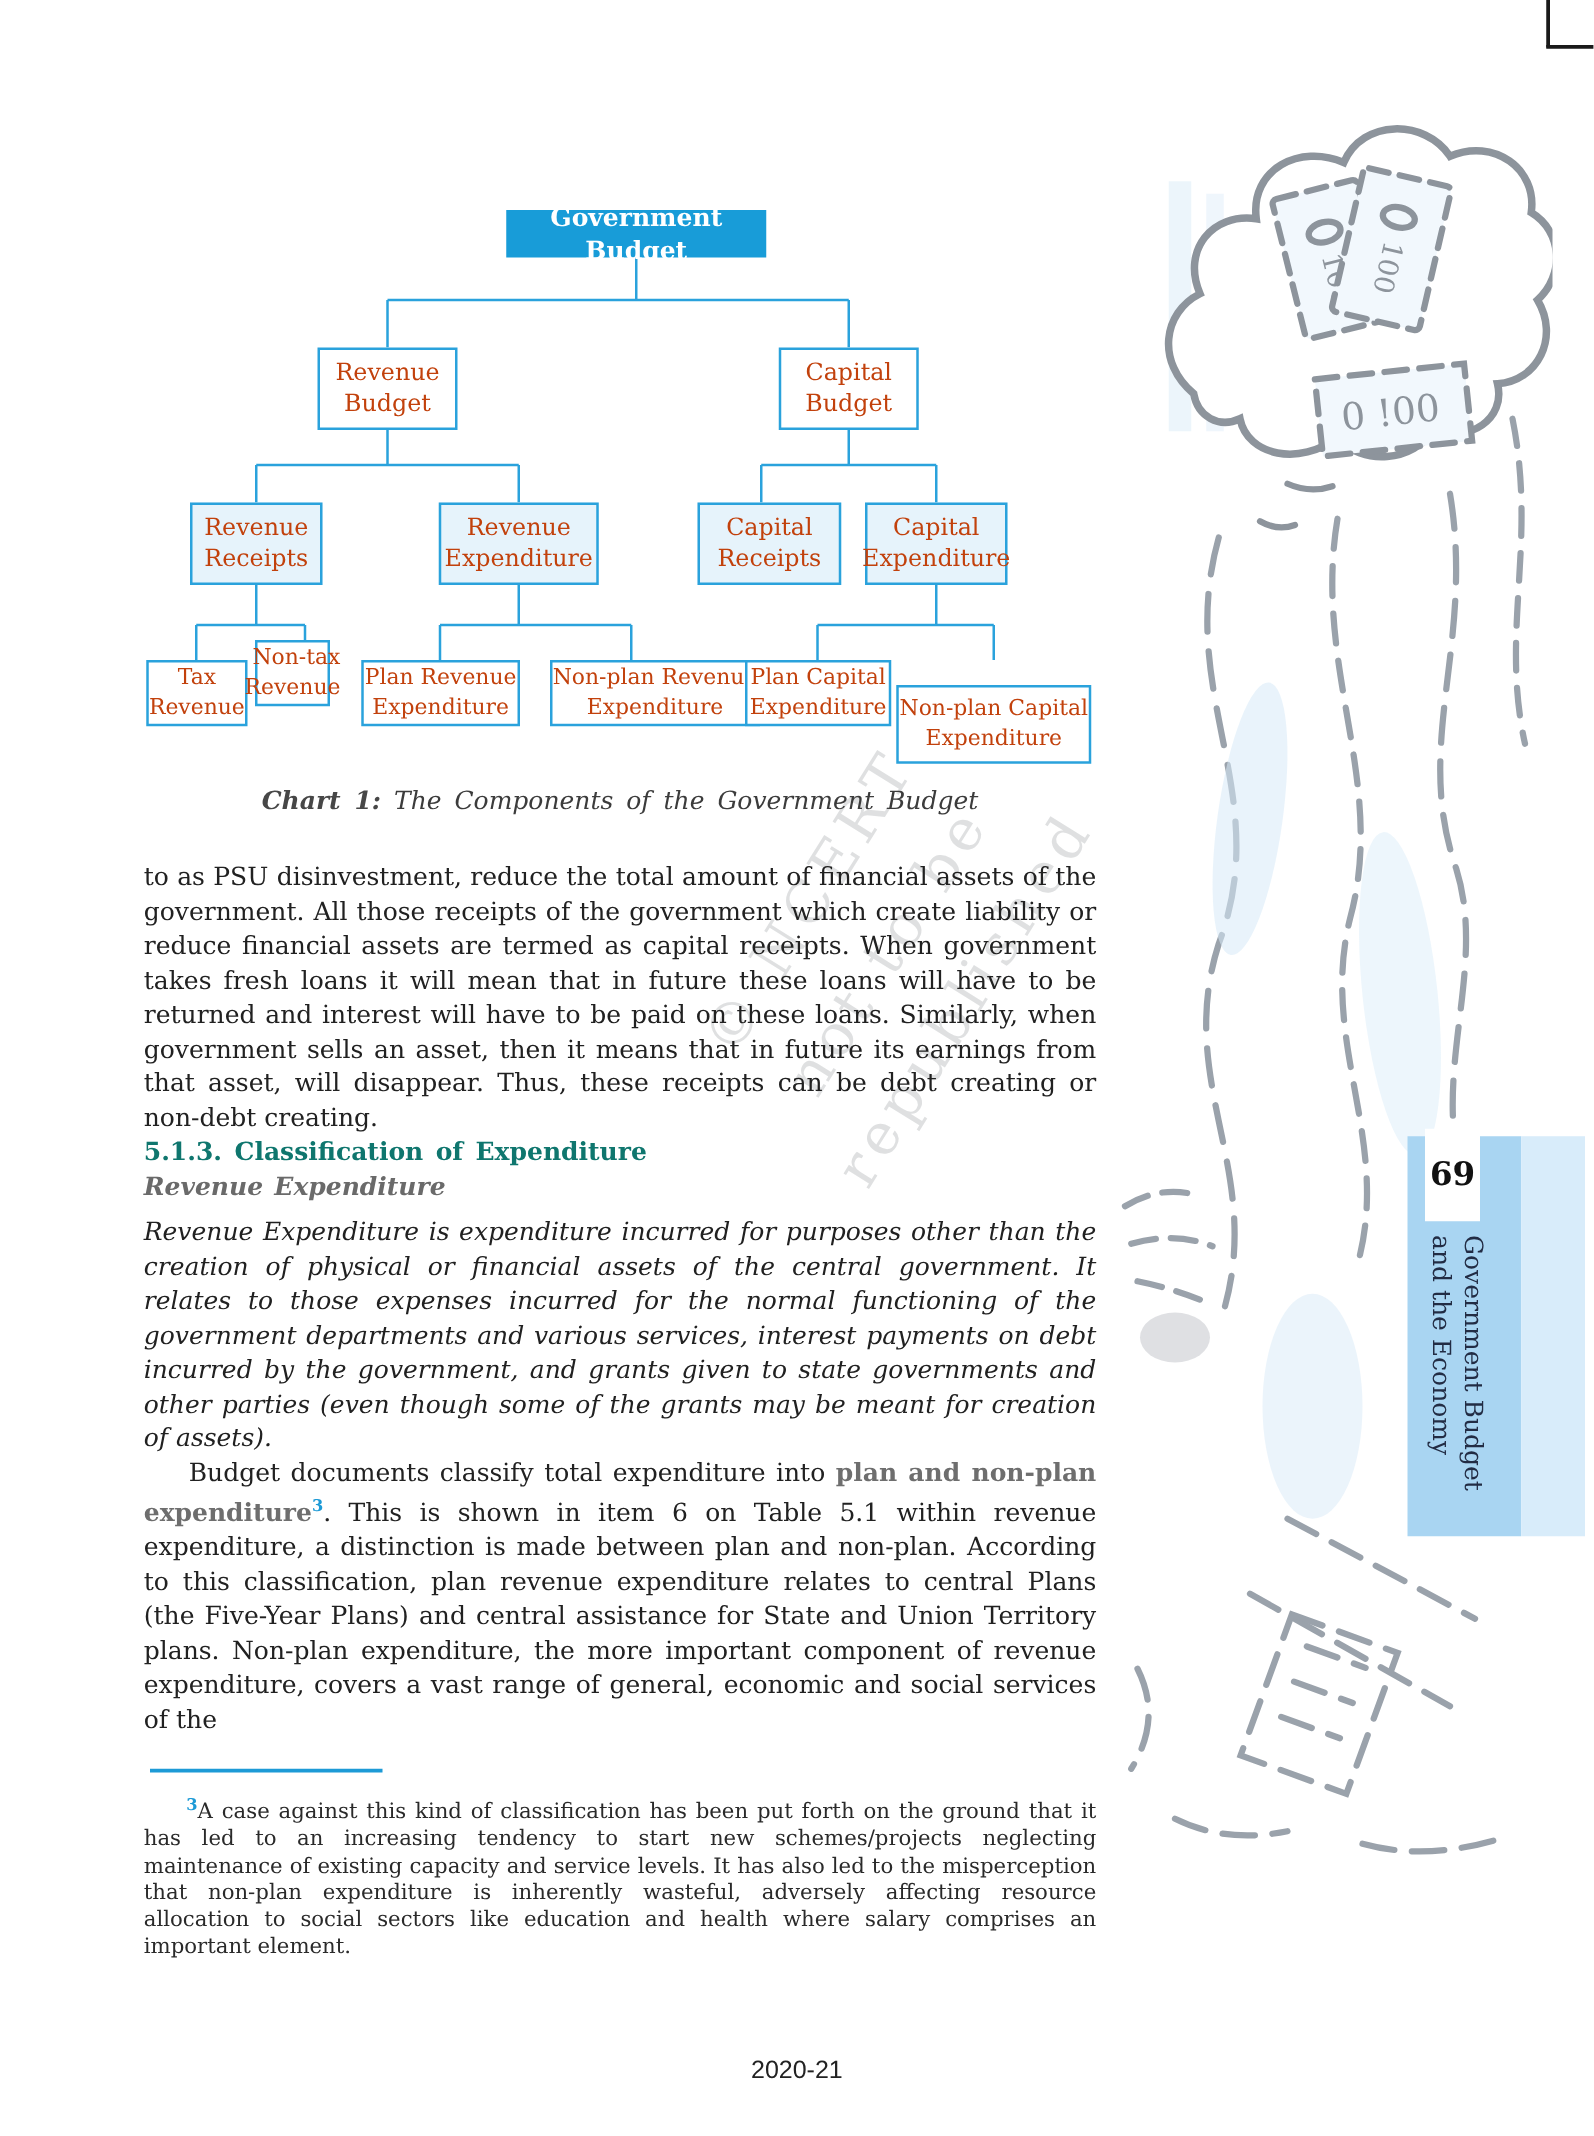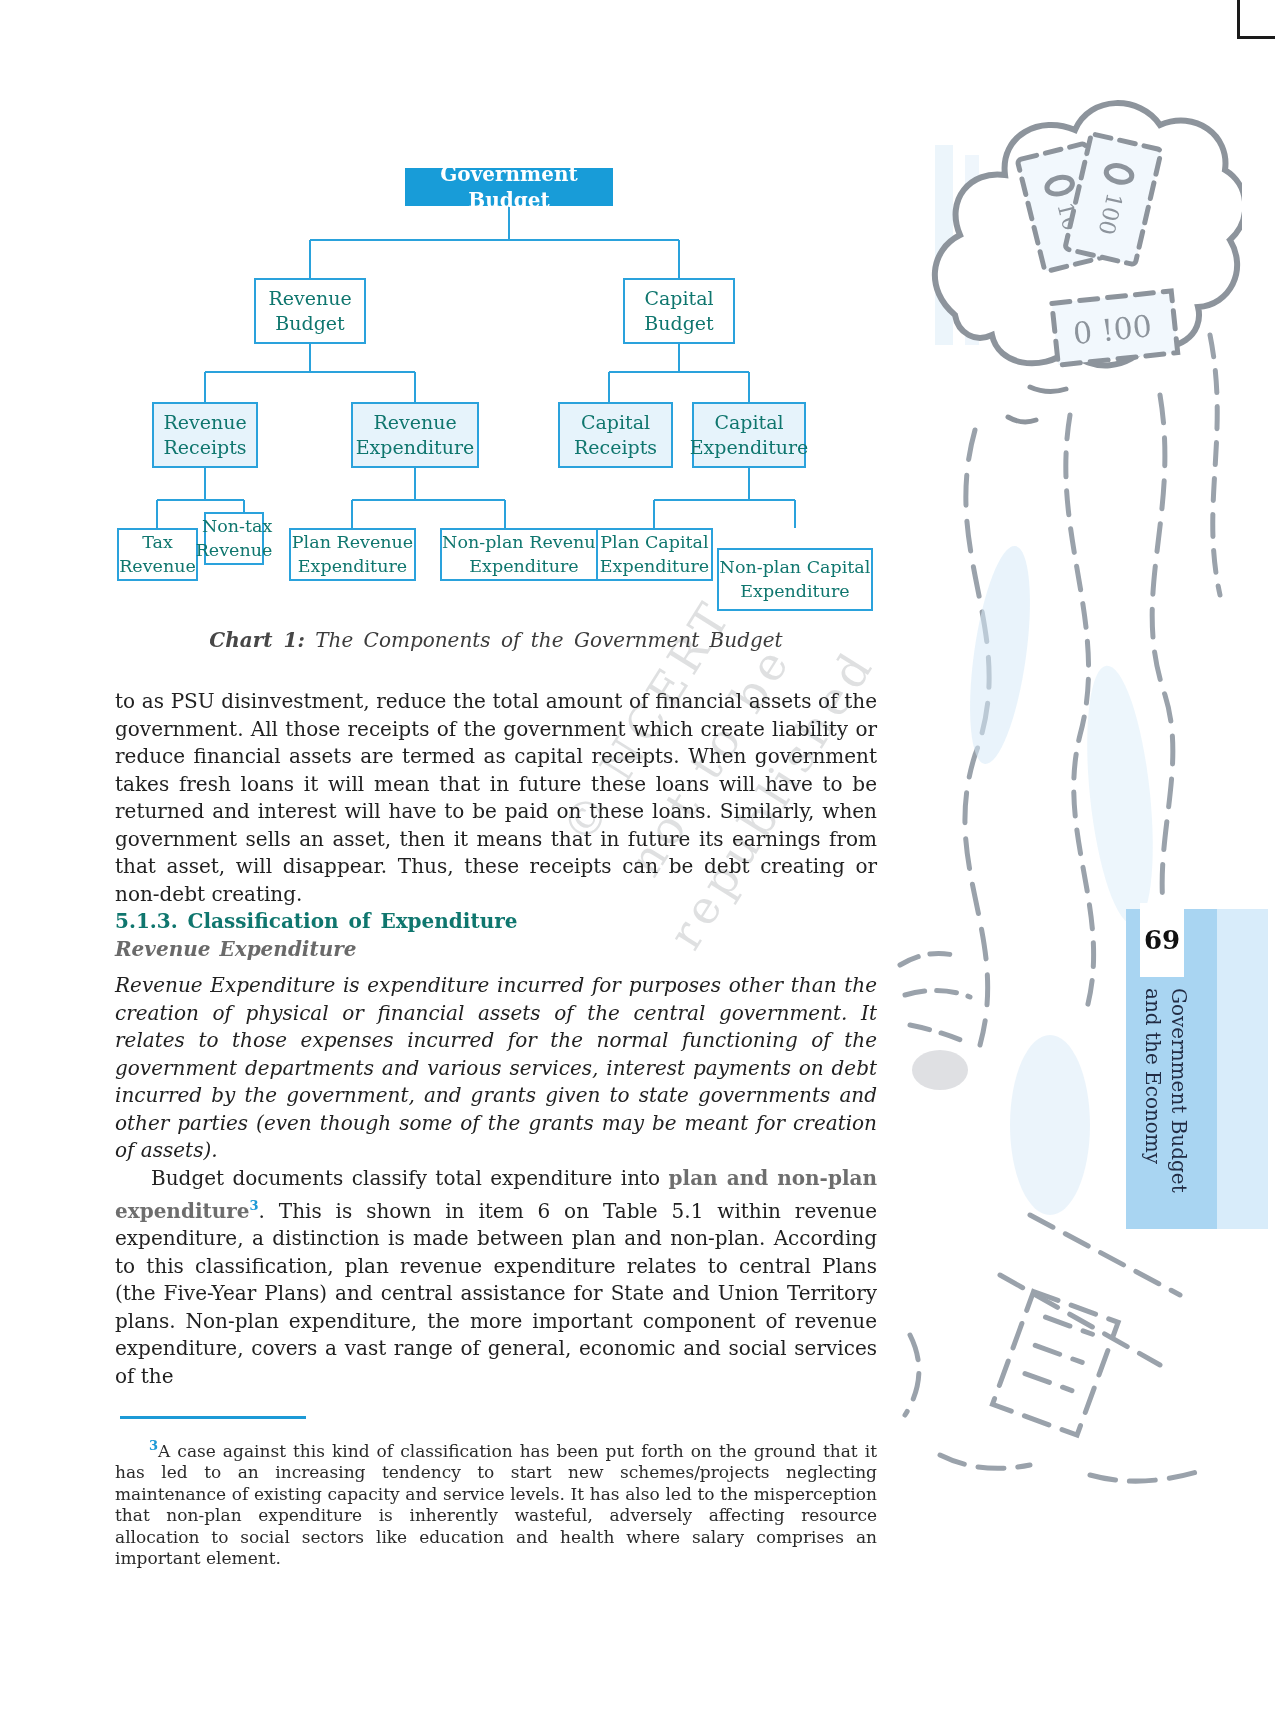--- a/index.html
+++ b/index.html
@@ -8,21 +8,21 @@
 
   
   .corner-v{position:absolute;left:1237px;top:0;width:3px;height:38px;background:#1a1a1a;}
   .corner-h{position:absolute;left:1237px;top:36px;width:38px;height:3px;background:#1a1a1a;}
 
   
   #sketch{position:absolute;left:880px;top:35px;width:362px;height:1480px;z-index:0;}
 
   
   .fc-box{position:absolute;display:flex;align-items:center;justify-content:center;
-          text-align:center;border:2px solid #2AA2DC;background:#ffffff;color:#0f766e;
+          text-align:center;border:2px solid #2AA2DC;background:#ffffff;color:#c2410c;
           font-size:19px;line-height:1.32;box-sizing:border-box;z-index:2;}
   .fc-root{background:#189CD8;border:none;color:#ffffff;font-weight:bold;font-size:20px;}
   .fc-light{background:#E6F3FB;}
   .fc-sm{font-size:17.5px;}
   #fc-lines{position:absolute;left:0;top:0;width:1275px;height:1709px;z-index:1;pointer-events:none;}
 
   .caption{position:absolute;left:115px;top:628px;width:762px;text-align:center;
            font-style:italic;font-size:20px;color:#3c3c3c;word-spacing:4px;z-index:2;}
   .caption b{color:#474747;}
 
@@ -179,14 +179,15 @@
   </div>
 
   <div class="tab-band"></div>
   <div class="tab-band-light"></div>
   <div class="pagenum-box">69</div>
   <div class="tab-title">
     <span>Government Budget</span><br>
     <span>and the Economy</span>
   </div>
 
+  <div class="footer">2020-21</div>
 
 </div>
 
 </body></html>

